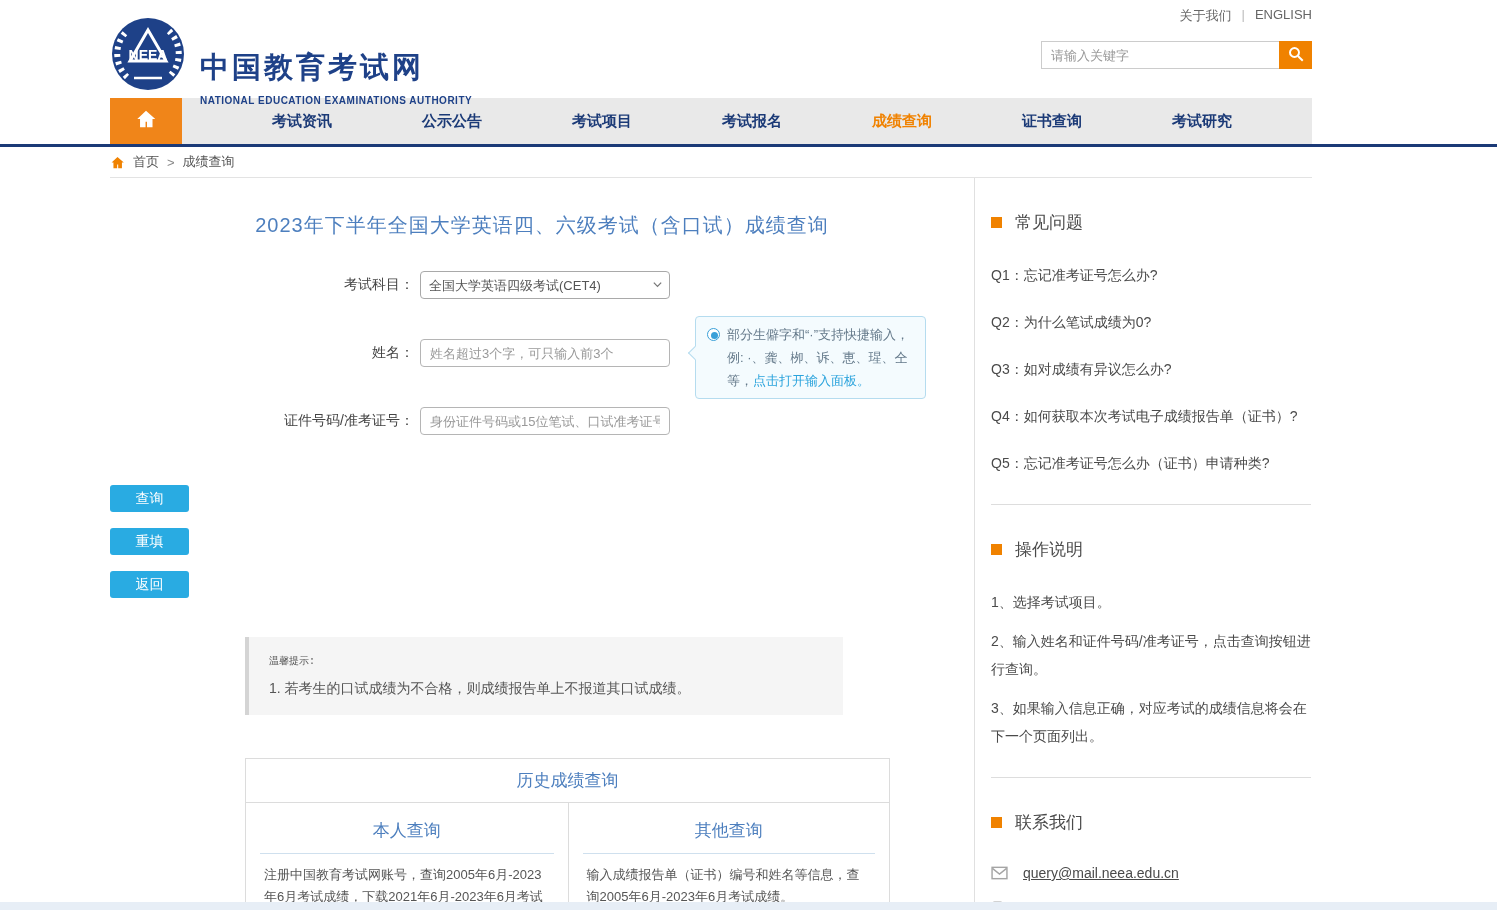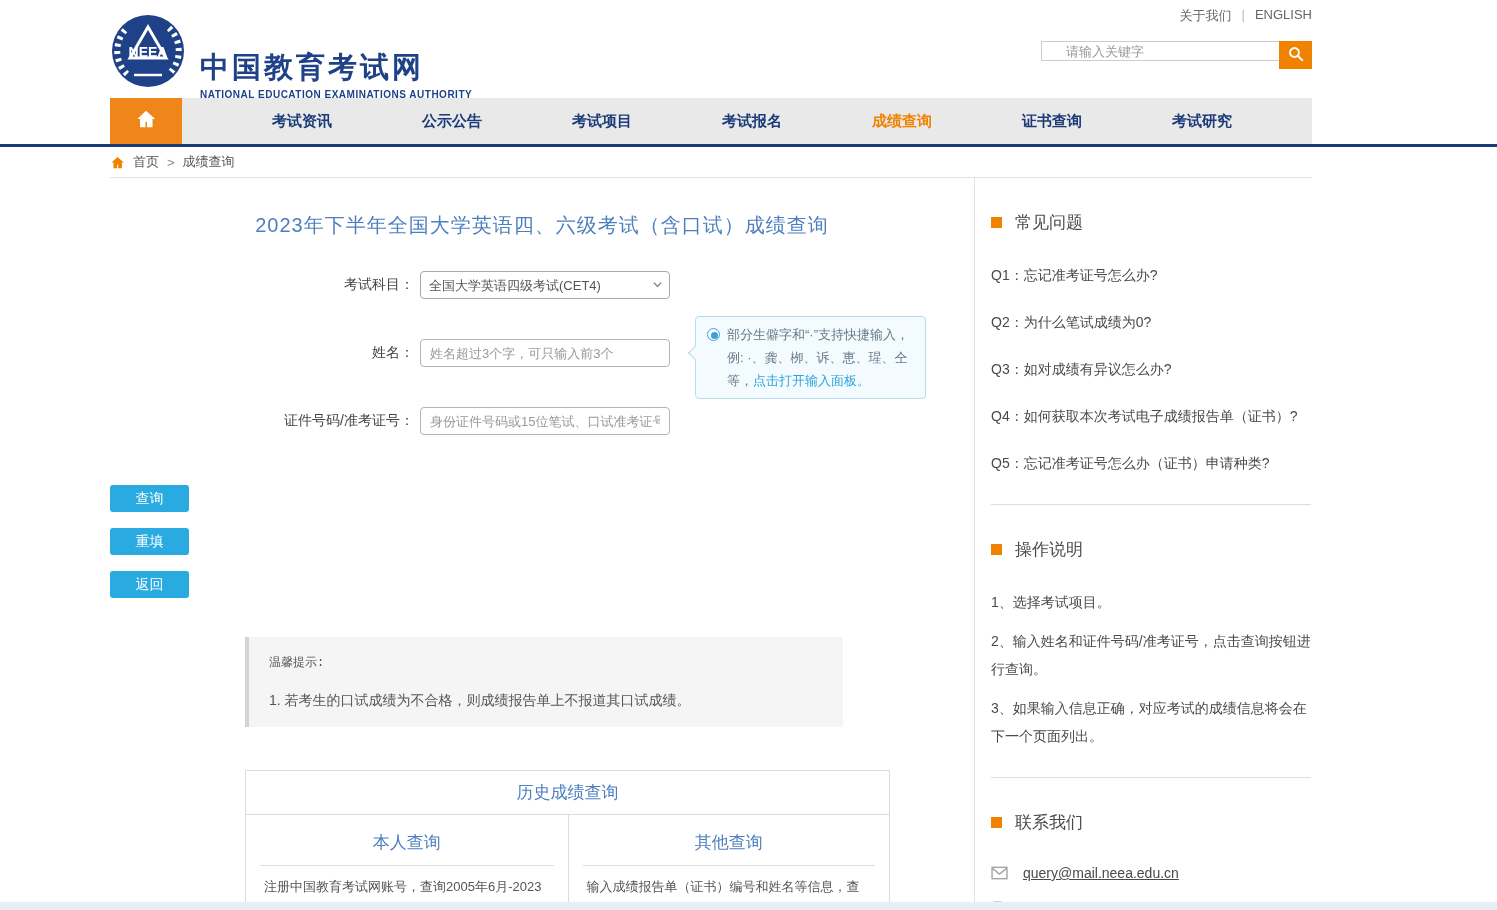--- a/index.html
+++ b/index.html
@@ -4,27 +4,27 @@
 <style>
   * { box-sizing: border-box; }
   body { margin: 0; font-family: "Liberation Sans", "DejaVu Sans", sans-serif; background: #fff; }
   .page { position: relative; width: 1497px; height: 910px; overflow: hidden; background: #fff; }
   .container { width: 1202px; margin-left: 110px; }
 
   
   .header-row { display: flex; justify-content: space-between; align-items: flex-start; height: 98px; padding-top: 5px; }
   .logo { display: flex; align-items: center; gap: 14px; cursor: pointer; }
   .logo-text .cn { font-size: 29px; font-weight: bold; color: #1e4188; letter-spacing: 3px; margin-top: 43px; }
-  .logo-text .en { font-size: 10px; font-weight: bold; color: #1e4188; letter-spacing: 0.5px; margin-top: 1px; }
+  .logo-text .en { font-size: 10px; font-weight: bold; color: #1e4188; letter-spacing: 0.5px; margin-top: 7px; }
   .top-right { display: flex; flex-direction: column; align-items: flex-end; padding-top: 2px; }
   .top-links { font-size: 13px; color: #666; display: flex; gap: 10px; margin-bottom: 16px; }
   .top-links span { cursor: pointer; }
   .top-links .sep { color: #bbb; cursor: default; }
   .search-bar { display: flex; }
-  .search-input { width: 238px; height: 20px; border: 1px solid #ccc; border-right: none; padding: 0 24px; font-size: 13px; color: #333; outline: none; }
+  .search-input { width: 238px; height: 28px; border: 1px solid #ccc; border-right: none; padding: 0 9px; font-size: 13px; color: #333; outline: none; }
   .search-input::placeholder { color: #999; }
   .search-btn { width: 33px; height: 28px; background: #f08200; border: none; display: flex; align-items: center; justify-content: center; cursor: pointer; padding: 0; }
 
   
   .navbar-wrap { border-bottom: 3px solid #1b3a77; }
   .navbar { display: flex; height: 46px; background: #e9e9e9; }
   .home-btn { width: 72px; background: #f08519; display: flex; align-items: center; justify-content: center; cursor: pointer; }
   .nav-items { display: flex; margin-left: 45px; }
   .nav-item { width: 150px; text-align: center; line-height: 46px; font-size: 15px; font-weight: bold; color: #1b3a77; cursor: pointer; }
   .nav-item.active { color: #f08200; }
@@ -56,21 +56,21 @@
   .tip-arrow { position: absolute; left: -6px; top: 31px; width: 10px; height: 10px; background: #f4fbfe; border-left: 1px solid #b5dcef; border-bottom: 1px solid #b5dcef; transform: rotate(45deg); }
   .radio-icon { width: 13px; height: 13px; border: 1px solid #3aa0d8; border-radius: 50%; position: relative; flex: none; margin-top: 5px; background: #fff; }
   .radio-icon::after { content: ""; position: absolute; left: 3px; top: 3px; width: 7px; height: 7px; border-radius: 50%; background: #3aa0d8; }
   .tip-text { font-size: 13px; color: #64798a; line-height: 23px; }
   .tip-text a { color: #2aa3dc; text-decoration: none; cursor: pointer; }
 
   .btn-row { display: flex; gap: 16px; justify-content: center; margin-top: 50px; width: 864px; flex-direction: column; }
   .cy { background: #29abe2; color: #fff; border: none; border-radius: 3px; width: 79px; height: 27px; font-size: 14px; cursor: pointer; font-family: inherit; }
 
   .notice { margin: 39px 0 0 135px; width: 598px; background: #f5f5f5; border-left: 4px solid #d4d4d4; padding: 17px 20px; }
-  .notice-title { font-size: 12px; color: #555; margin-bottom: 21px; font-family: Liberation Mono, monospace; }
+  .notice-title { font-size: 10px; color: #555; margin-bottom: 12px; font-family: Liberation Mono, monospace; }
   .notice-line { font-size: 14px; color: #555; }
 
   .history { margin: 43px 0 0 135px; width: 645px; border: 1px solid #dcdcdc; }
   .history-title { height: 44px; line-height: 44px; text-align: center; font-size: 17px; color: #4d7fbe; border-bottom: 1px solid #dcdcdc; }
   .history-cols { display: flex; }
   .hcol { width: 50%; padding-bottom: 16px; }
   .hcol + .hcol { border-left: 1px solid #dcdcdc; }
   .hcol-title { margin-top: 16px; text-align: center; font-size: 17px; color: #4d7fbe; }
   .hcol-underline { height: 1px; background: #cfe0ee; margin: 11px 14px 0; }
   .hcol-desc { margin: 10px 18px 0; font-size: 13px; color: #555; line-height: 22px; }

